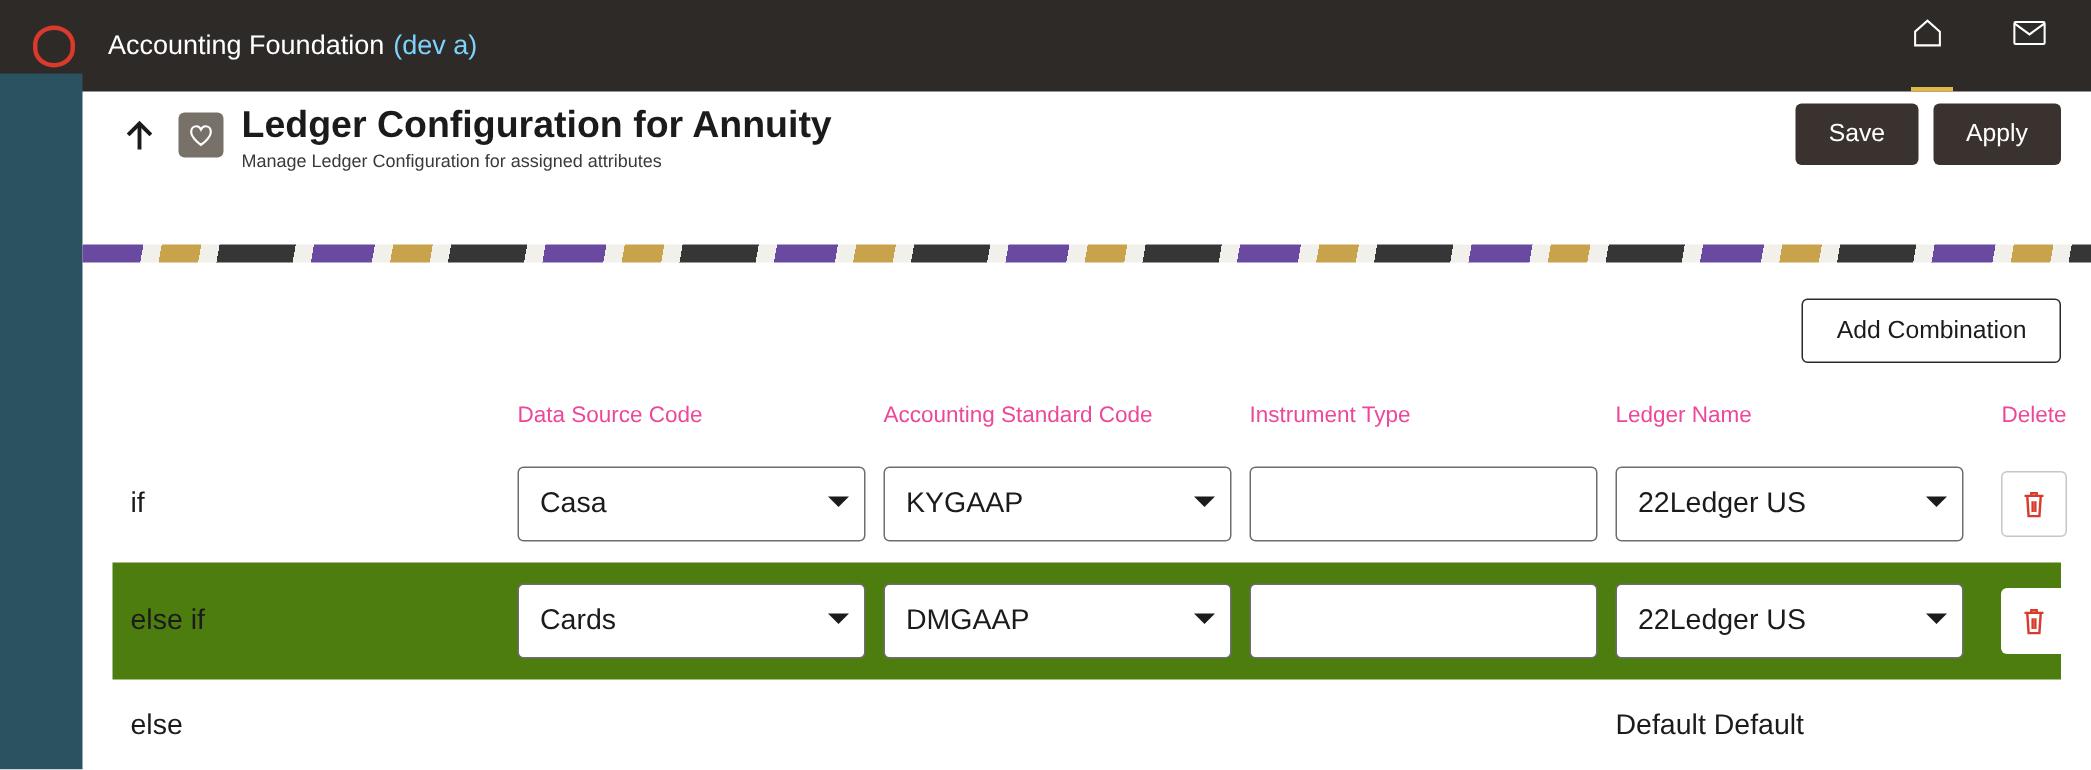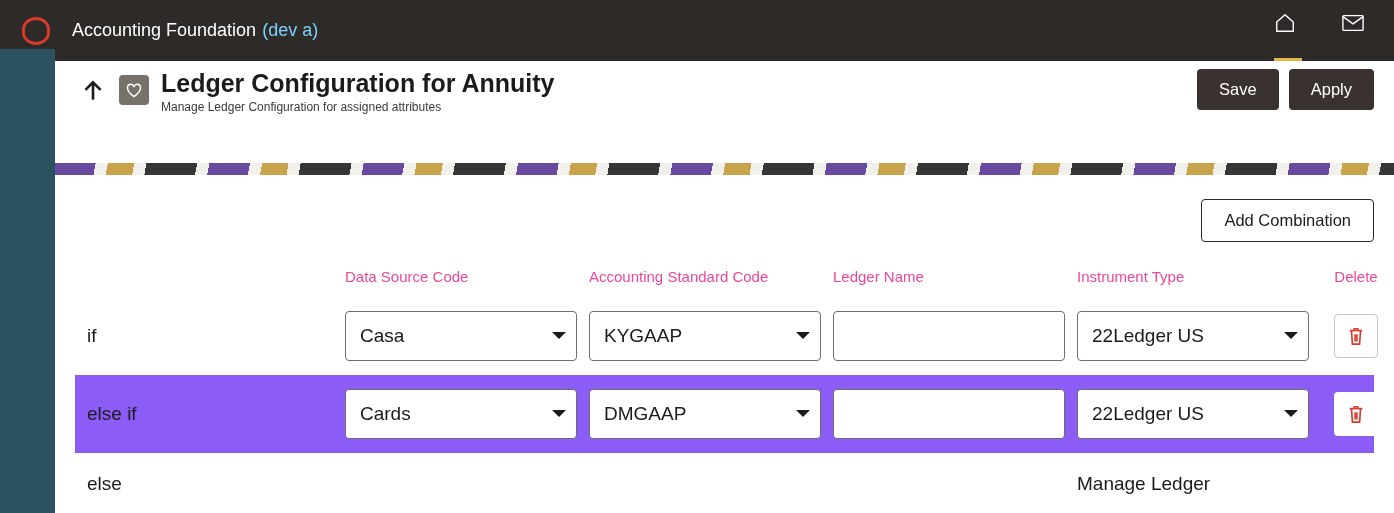--- a/index.html
+++ b/index.html
@@ -37,21 +37,21 @@
   .content { position: absolute; left: 55px; right: 0; top: 175px; padding: 24px 20px 0 20px; }
 
   .add-row { display: flex; justify-content: flex-end; margin-bottom: 26px; }
   .btn-outline { background: #fff; color: #1c1b1b; border: 1.5px solid #2a2a2a; border-radius: 4px; font-size: 16.5px; padding: 11px 22px; cursor: pointer; font-weight: 500; }
 
   .grid-head { display: grid; grid-template-columns: 260px 244px 244px 244px 244px 70px; align-items: center; padding: 0 10px 12px 10px; color: #ec4899; font-size: 15px; }
   .grid-head > div:last-child { text-align: center; }
   .grid-head .hcell:first-child {  }
 
   .rule-row { display: grid; grid-template-columns: 260px 244px 244px 244px 244px 70px; align-items: center; padding: 14px 10px; }
-  .rule-row.hover { background: #8b5cf6; }
+  .rule-row.hover { background: #4d7c0f; }
   .cond-label { font-size: 19px; color: #1c1b1b; padding-left: 2px; }
 
   .combo { position: relative; margin-right: 12px; }
   .combo input { width: 100%; height: 50px; border: 1.5px solid #6e6e6e; border-radius: 4px; font-size: 19px; padding: 0 38px 0 14px; color: #1c1b1b; background: #fff; }
   .combo .caret { position: absolute; right: 10px; top: 50%; transform: translateY(-50%); pointer-events: none; }
   .plain-input { width: 100%; height: 50px; border: 1.5px solid #6e6e6e; border-radius: 4px; font-size: 19px; padding: 0 14px; color: #1c1b1b; background: #fff; margin-right: 12px; }
 
   .del-btn { width: 44px; height: 44px; border: 1.5px solid #c6c6c6; border-radius: 4px; background: #fff; display: flex; align-items: center; justify-content: center; cursor: pointer; margin: 0 auto; }
   .del-btn svg { stroke: #d93a2b; }
   .del-btn.no-border { border-color: transparent; }
@@ -112,22 +112,22 @@
 <div class="content">
 
   <div class="add-row">
     <button class="btn-outline">Add Combination</button>
   </div>
 
   <div class="grid-head">
     <div class="hcell"></div>
     <div class="hcell">Data Source Code</div>
     <div class="hcell">Accounting Standard Code</div>
+    <div class="hcell">Instrument Type</div>
     <div class="hcell">Ledger Name</div>
-    <div class="hcell">Instrument Type</div>
     <div class="hcell">Delete</div>
   </div>
 
   <div class="rule-row">
     <div class="cond-label">if</div>
     <div class="combo">
       <input type="text" value="Casa" style="">
       <span class="caret"><svg width="16" height="10" viewBox="0 0 16 10" fill="#1c1b1b">
             <path d="M1 1 L8 8 L15 1 Z"></path>
           </svg></span>
@@ -194,17 +194,17 @@
           </svg>
       </div>
     </div>
   </div>
 
   <div class="else-row">
     <div class="cond-label">else</div>
     <div></div>
       <div></div>
       <div></div>
-    <div class="else-value">Manage Ledger</div>
+    <div class="else-value">Default Default</div>
     <div></div>
   </div>
 
 </div>
 
 </body></html>

